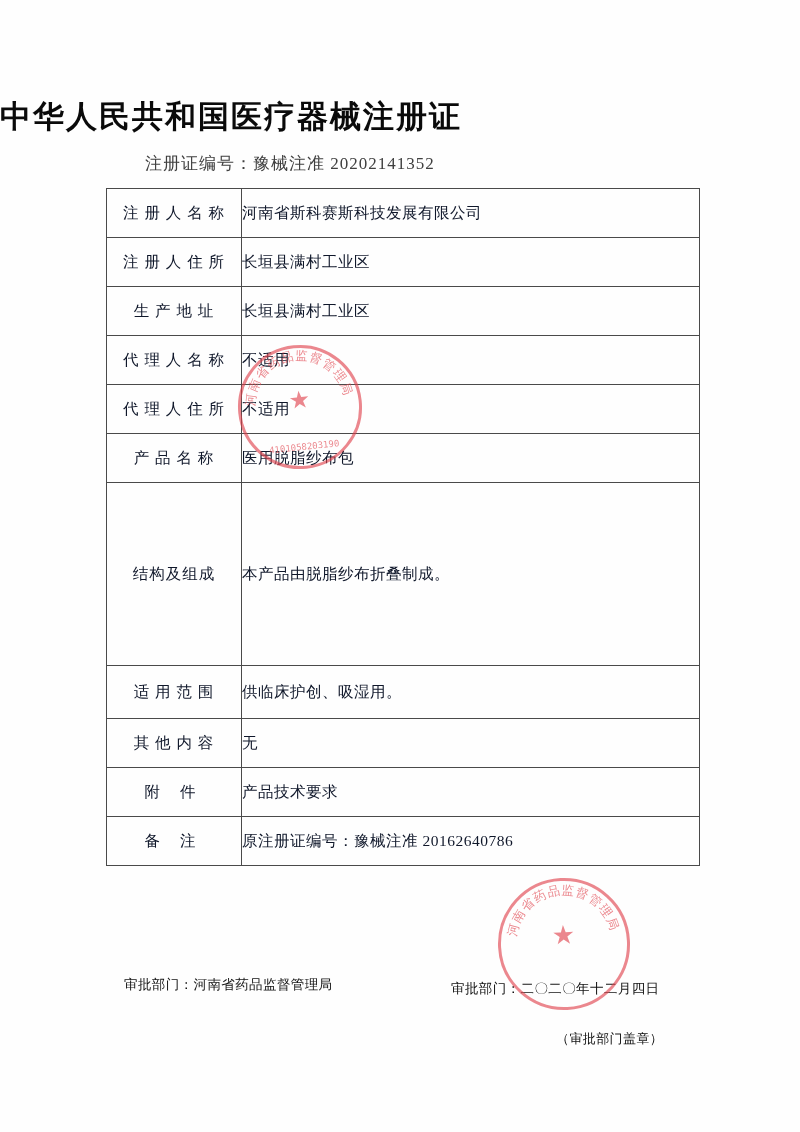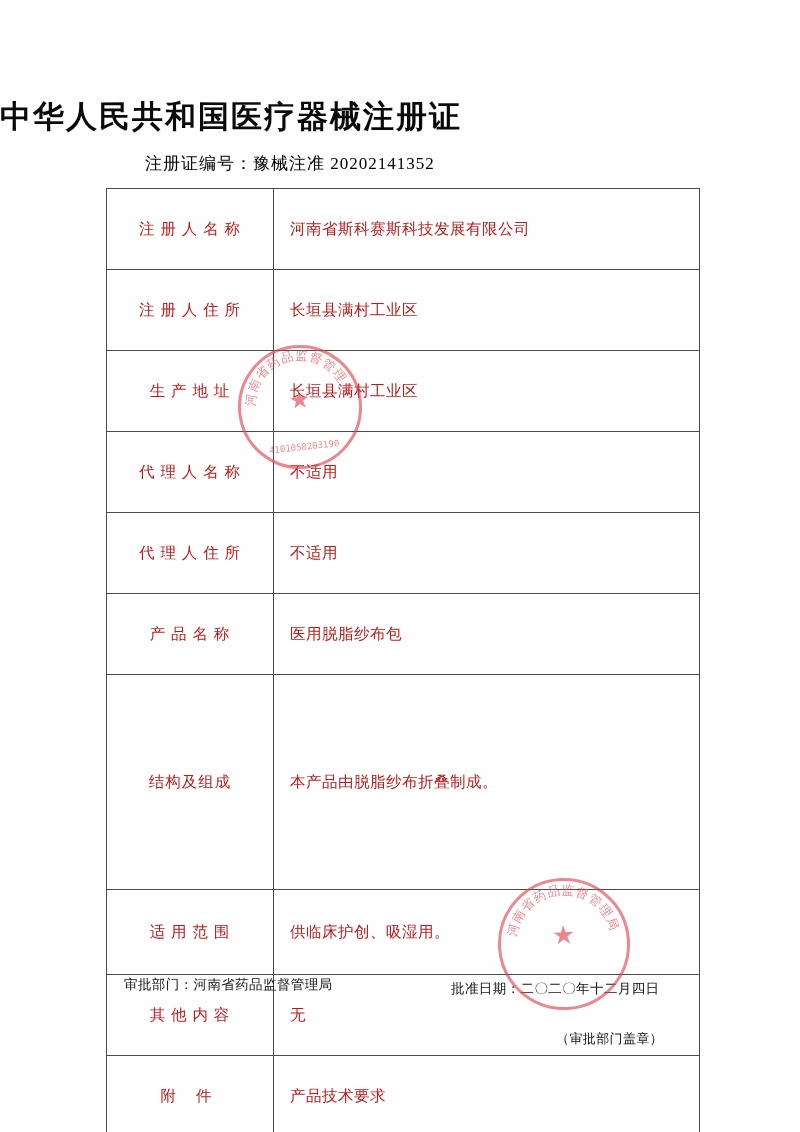--- a/index.html
+++ b/index.html
@@ -35,38 +35,38 @@
     font-family: "DejaVu Serif", "Liberation Serif", serif;
   }
 
   
   .reg-line {
     position: absolute;
     top: 152px;
     left: 145px;
     font-size: 17px;
     letter-spacing: 1px;
-    color: #000000;
+    color: #404040;
   }
 
   
   .cert-table {
     position: absolute;
     top: 188px;
     left: 106px;
     width: 594px;
     border-collapse: collapse;
     table-layout: fixed;
   }
   .cert-table td {
     border: 1px solid #4a4a4a;
     font-size: 15.5px;
-    color: #b91c1c;
+    color: #0f172a;
     vertical-align: middle;
-    padding: 16px;
+    padding: 0;
   }
   .cell-label {
     width: 134px;
     text-align: center;
     letter-spacing: 1px;
     padding: 0 6px;
     font-size: 15.5px;
   }
   .cell-value {
     padding: 6px 10px 6px 12px;
@@ -228,21 +228,21 @@
       <tr class="row-short">
         <td class="cell-label label-spaced">备 注</td>
         <td class="cell-value">原注册证编号：豫械注准 20162640786</td>
       </tr>
     </tbody>
   </table>
 
   <div class="footer">
     <div class="footer-left">审批部门：河南省药品监督管理局</div>
     <div class="footer-right">
-      <div>批准日期：二〇二〇年十二月四日</div>
+      <div>审批部门：二〇二〇年十二月四日</div>
     </div>
     <div class="footer-seal-note">（审批部门盖章）</div>
   </div>
 
   <div class="seal seal-1">
     <div class="seal-arc-text">
       <svg viewBox="0 0 118 118">
         <defs>
           <path id="arcTop1" d="M 16,70 A 45,45 0 1 1 102,70" fill="none"></path>
         </defs>

